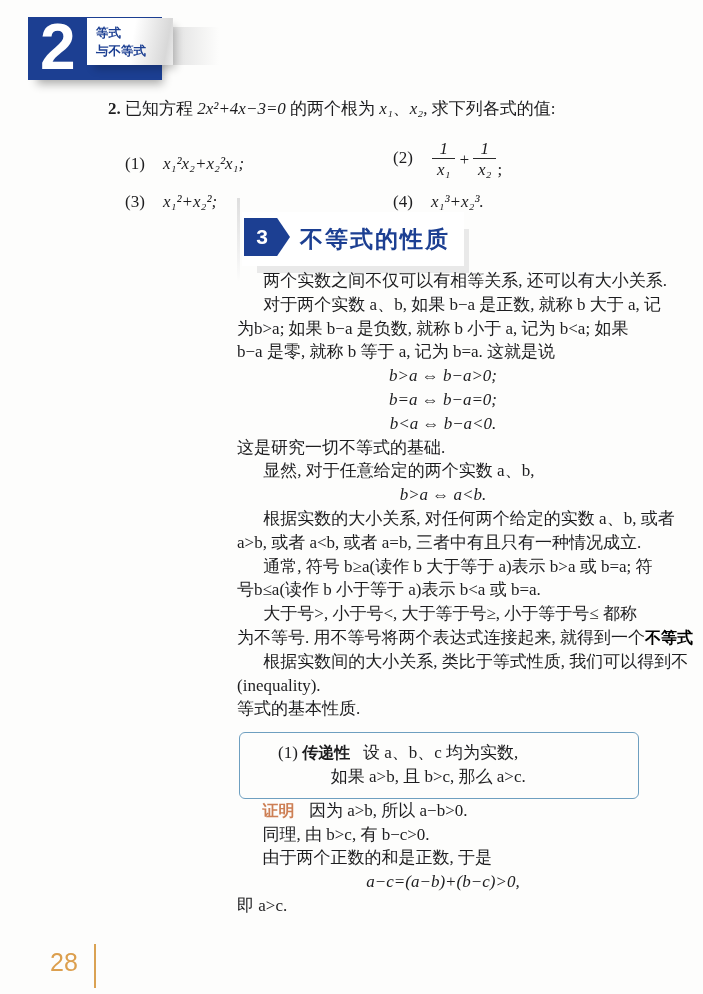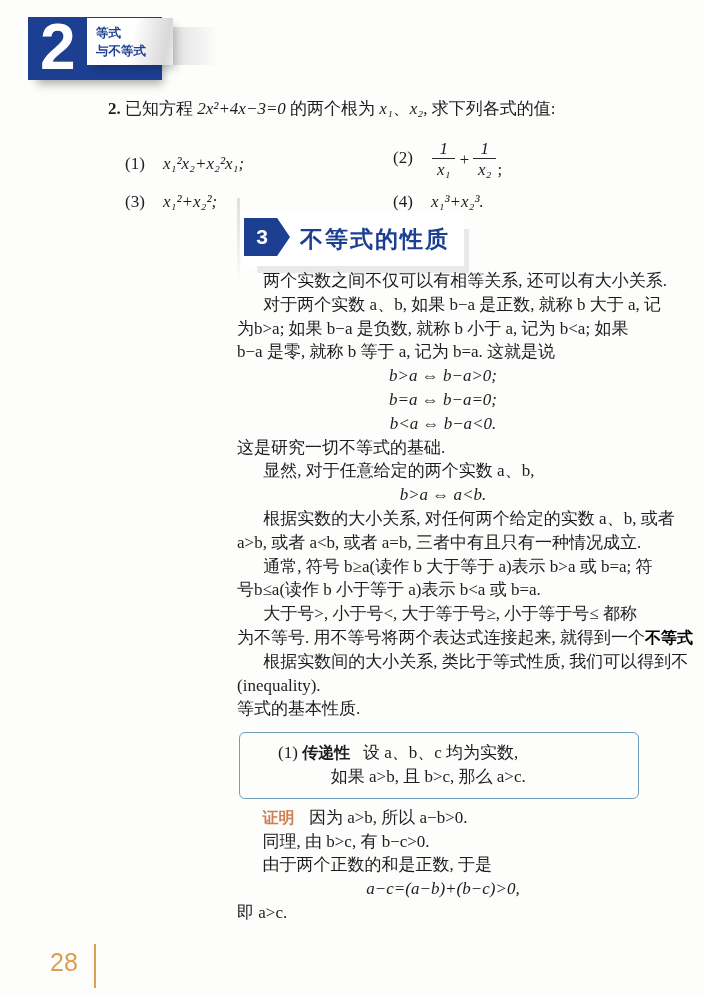--- a/index.html
+++ b/index.html
@@ -68,21 +68,21 @@
   .kw{color:#000000;font-weight:bold;font-family:"Liberation Sans","DejaVu Sans",sans-serif;font-size:16px;}
   .b{font-weight:bold;font-family:"Liberation Sans","DejaVu Sans",sans-serif;font-size:16px;margin-right:.8em;}
   
   .prop-box{
     margin:11px 0 0 2px;width:400px;box-sizing:border-box;
     border:1.5px solid #6e9fc0;border-radius:6px;padding:8px 0 9px 16px;
   }
   .box1{padding-left:1.3em;}
   .box2{padding-left:4.4em;}
   
-  .proof{margin-top:7px;}
+  .proof{margin-top:0;}
   .pindent{padding-left:1.5em;}
   .proof-label{color:#cd7f54;font-weight:bold;font-family:"Liberation Sans","DejaVu Sans",sans-serif;
     font-size:16px;margin-right:.9em;font-style:normal;}
   
   .page-num{position:absolute;left:50px;top:948px;color:#dc9f4e;font-size:25px;
     font-family:"Liberation Sans","DejaVu Sans",sans-serif;}
   .page-rule{position:absolute;left:94px;top:944px;width:2px;height:44px;background:#daa253;}
 </style>
 </head>
 <body>

